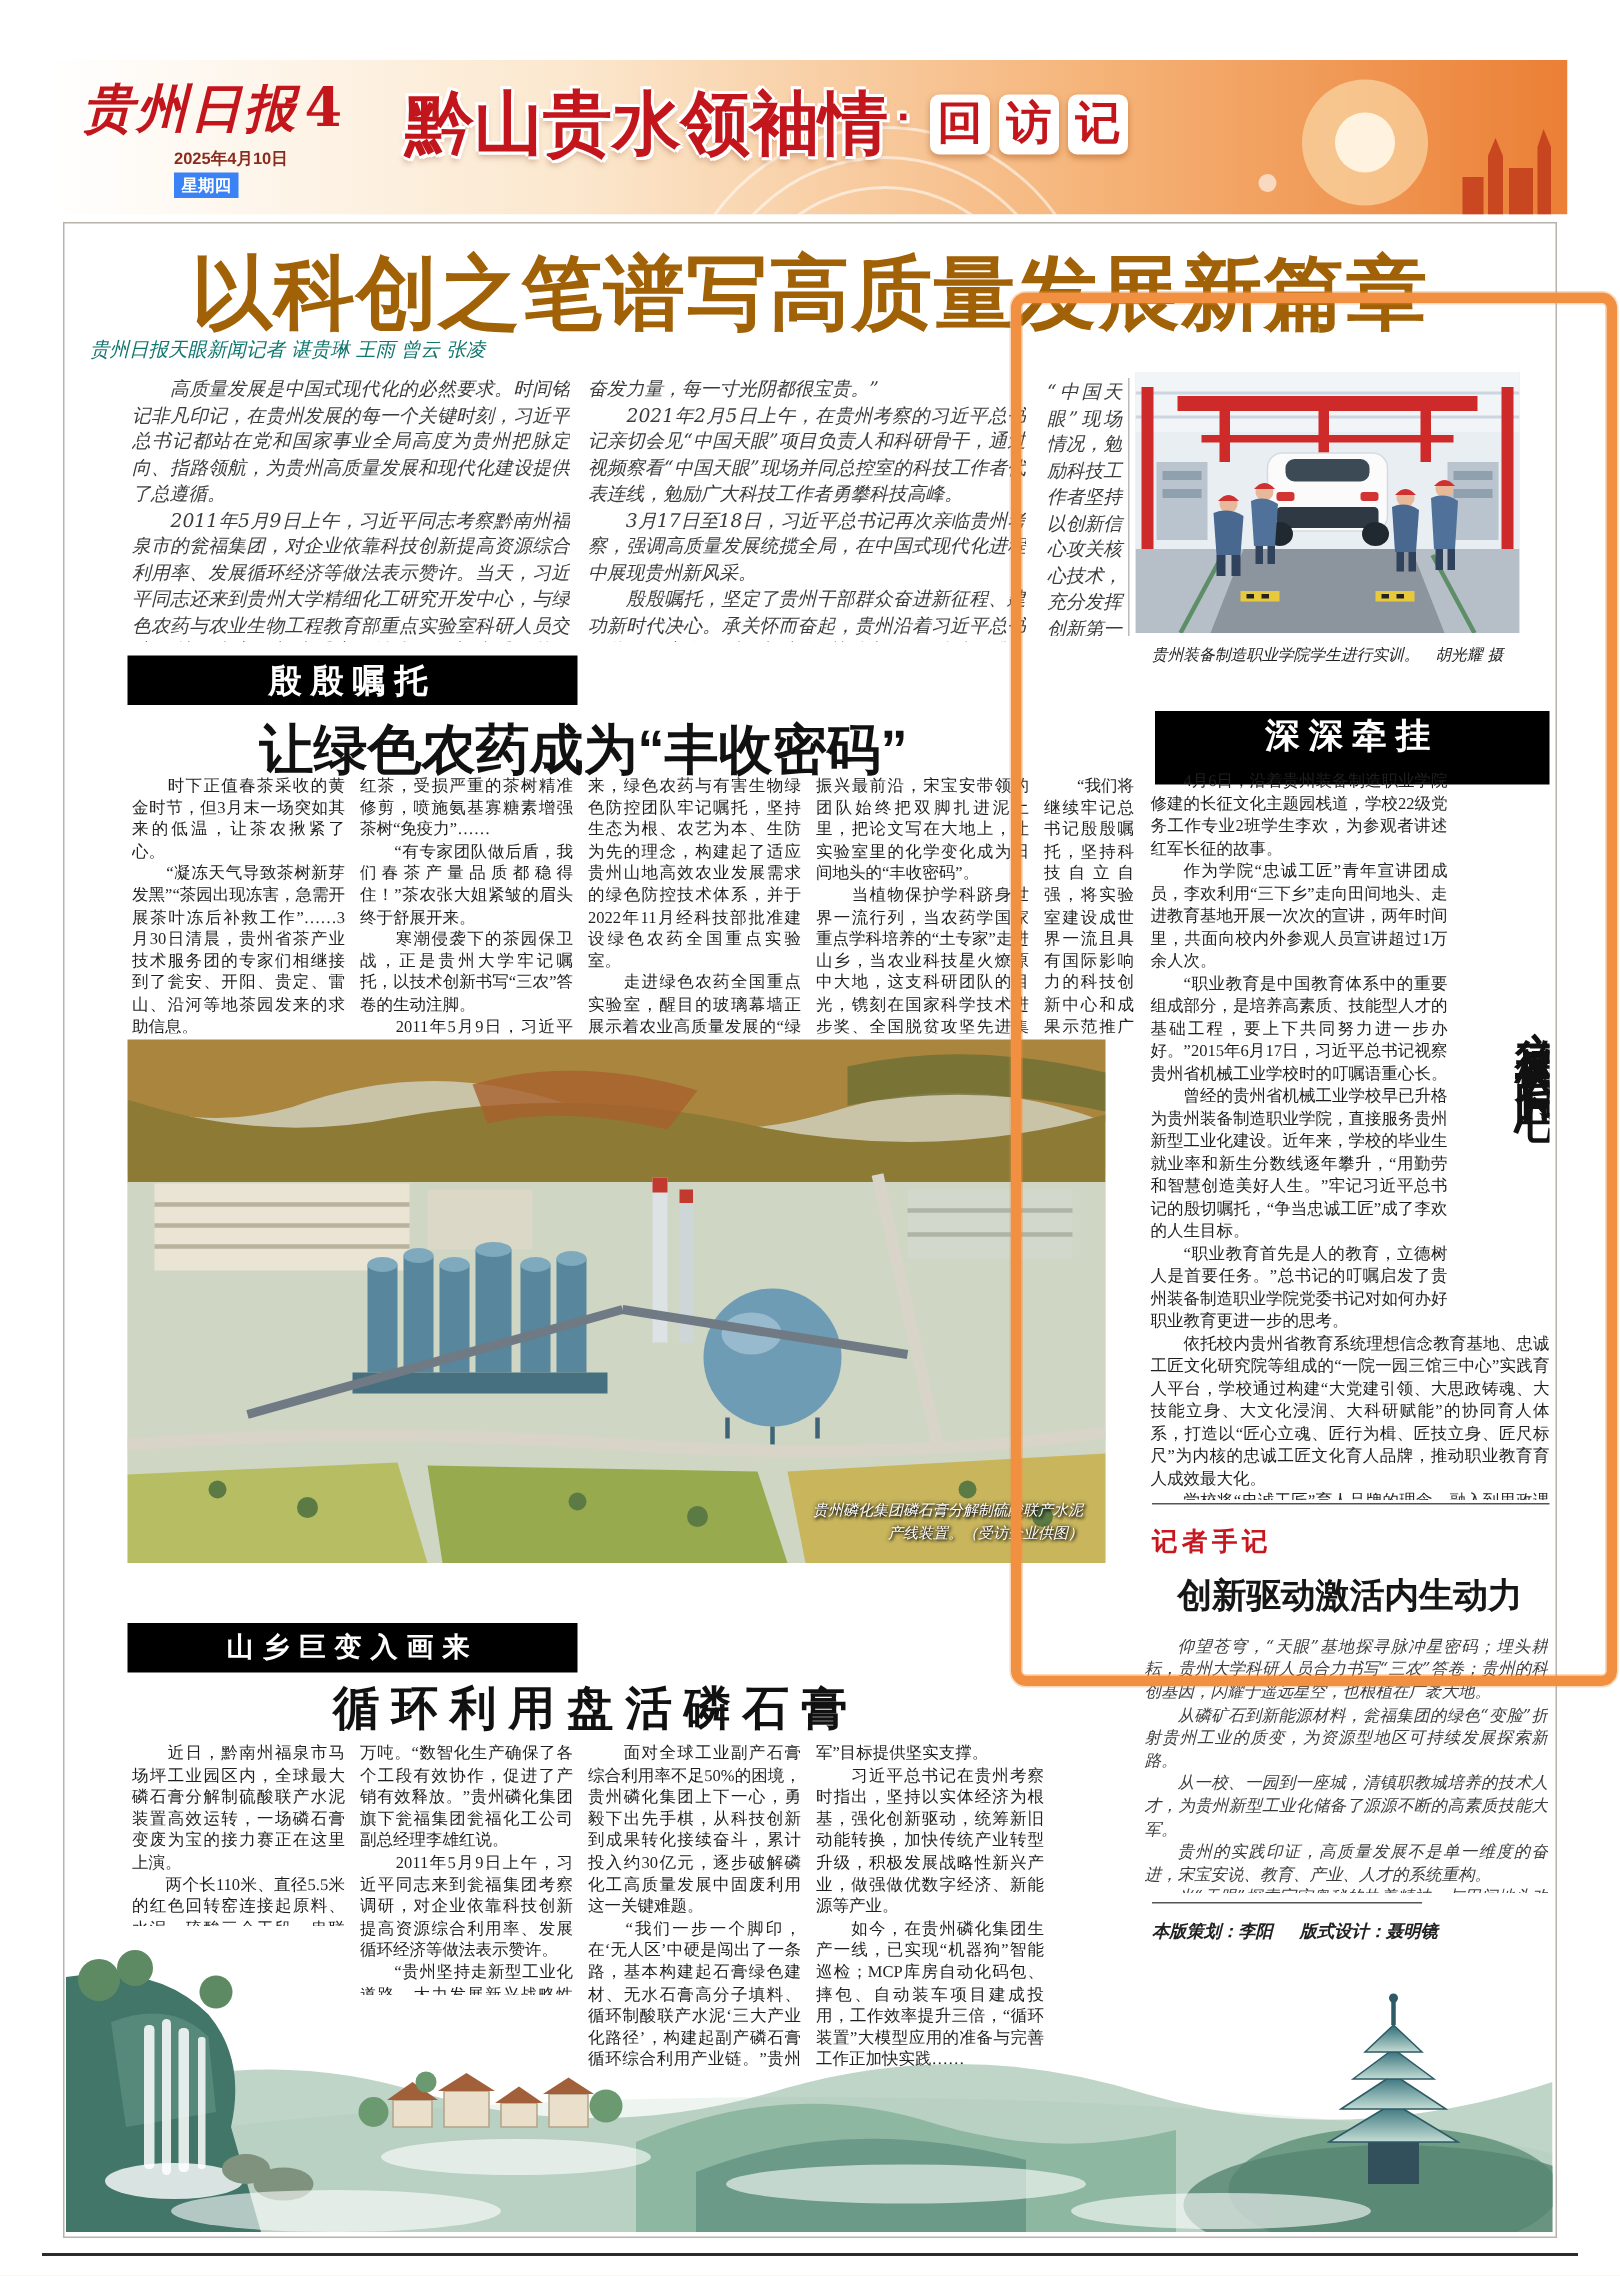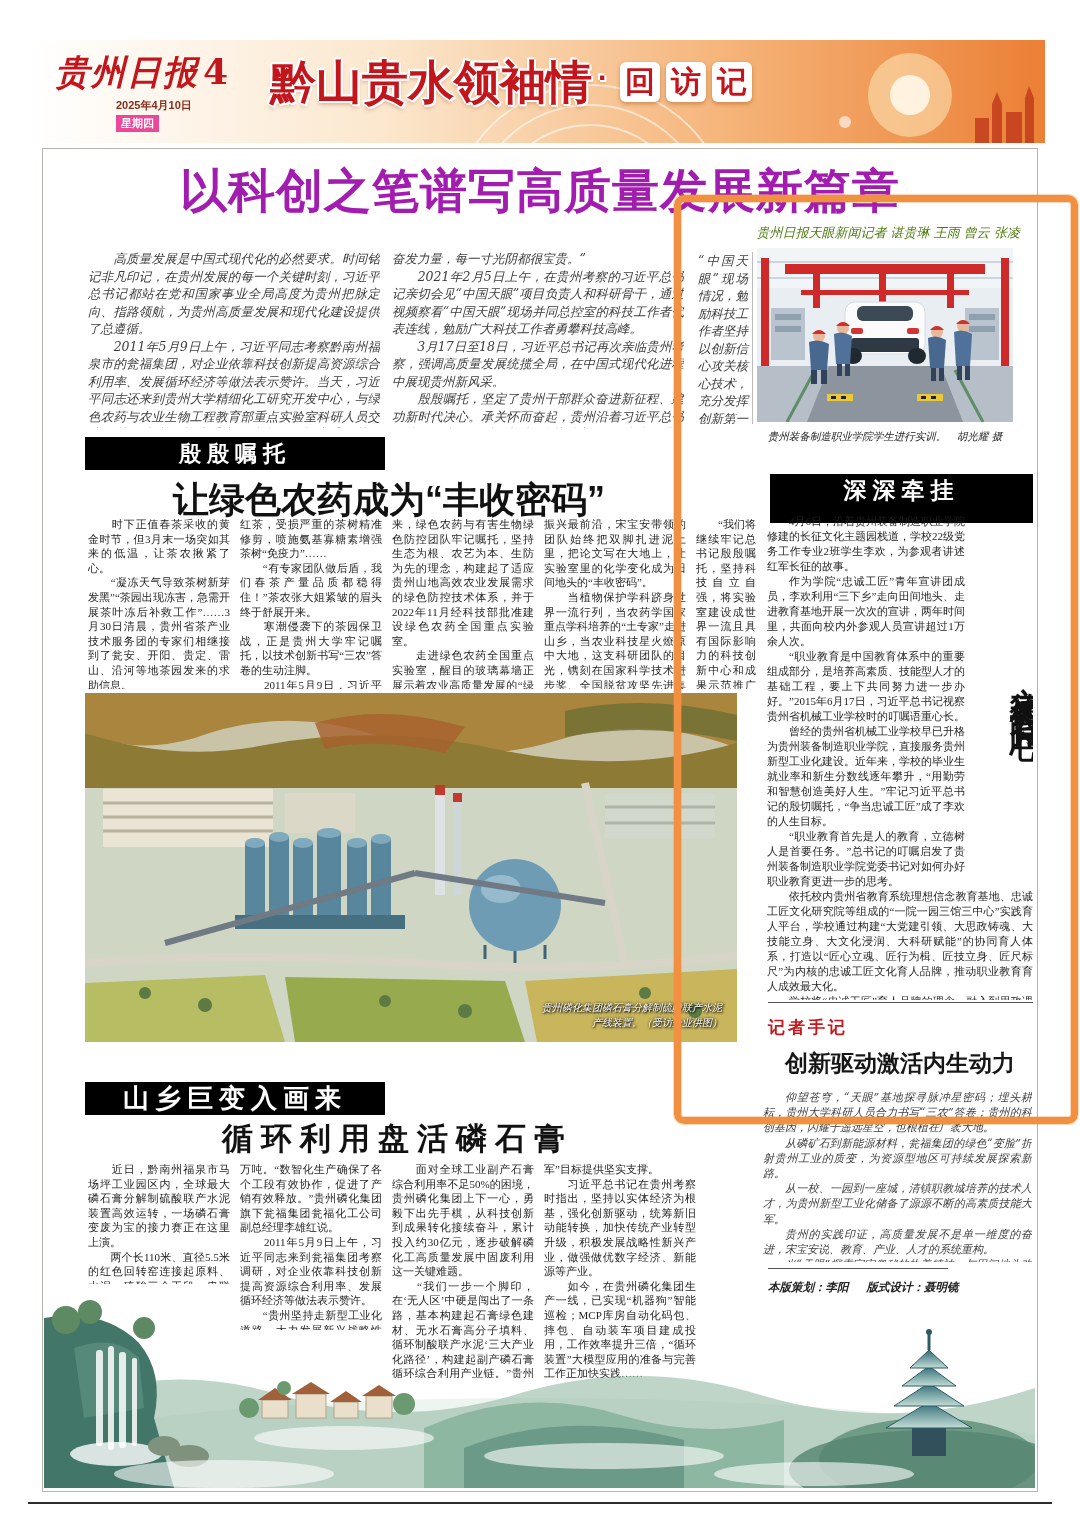--- a/index.html
+++ b/index.html
@@ -7,57 +7,57 @@
         font-family:"Liberation Serif",serif;color:#222;}
   .abs{position:absolute;}
 
   
   #header-art{left:30px;top:40px;width:1015px;height:103px;}
   #masthead{left:55px;top:50px;width:220px;height:56px;color:#c3161c;
             font-family:"DejaVu Serif",serif;font-weight:bold;font-style:italic;
             font-size:34px;letter-spacing:2px;white-space:nowrap;}
   #masthead .pnum{font-style:normal;font-size:36px;margin-left:4px;}
   #date-row{left:78px;top:98px;font-family:Liberation Sans, sans-serif;font-size:11px;color:#8a2c1d;font-weight:bold;margin-left:38px;}
-  #weekday{display:inline-block;background:#ec4899;color:#fff;padding:1px 5px;margin-top:2px;font-size:11px;}
+  #weekday{display:inline-block;background:#3b82f6;color:#fff;padding:1px 5px;margin-top:2px;font-size:11px;}
   #banner-title{left:270px;top:52px;width:620px;white-space:nowrap;
       font-family:"Liberation Sans",sans-serif;font-weight:900;font-size:46px;color:#c3161c;
       text-shadow:-2px 0 #fff,2px 0 #fff,0 -2px #fff,0 2px #fff,2px 2px #fff,-2px -2px #fff,0 3px 4px rgba(120,40,0,.35);}
   #banner-dot{font-size:30px;vertical-align:10px;margin:0 6px;}
   .sub-tile{display:inline-block;width:40px;height:40px;line-height:40px;text-align:center;
       background:#fff;color:#c3161c;font-size:30px;font-weight:900;border-radius:6px;
       box-shadow:0 2px 4px rgba(150,60,0,.4);margin-left:6px;vertical-align:6px;text-shadow:none;}
 
   
   #frame{left:42px;top:148px;width:994px;height:1342px;border:1.5px solid #b7b3ab;background:#fff;}
   #bottom-rule{left:28px;top:1502px;width:1024px;height:2px;background:#2c2c2c;}
 
   
   #main-headline{left:60px;top:160px;width:960px;text-align:center;
-      font-family:"Liberation Sans",sans-serif;font-weight:900;font-size:47px;color:#a21caf;letter-spacing:1px;}
-  #byline{left:60px;top:224px;width:960px;text-align:right;font-size:13px;color:#4d7c0f;
+      font-family:"Liberation Sans",sans-serif;font-weight:900;font-size:54px;color:#a16207;letter-spacing:1px;}
+  #byline{left:60px;top:224px;width:960px;text-align:left;font-size:13px;color:#0f766e;
       font-family:"DejaVu Serif",serif;font-style:italic;}
 
   
   .kai{font-family:"DejaVu Serif",serif;font-style:italic;font-size:12.5px;line-height:17.5px;
        text-align:justify;color:#3c3c3c;overflow:hidden;white-space:pre-line;}
   #intro-c1{left:88px;top:250px;width:292px;height:178px;}
   #intro-c2{left:392px;top:250px;width:292px;height:178px;}
   #intro-c3{left:698px;top:252px;width:50px;height:172px;border-right:1px solid #bbb;padding-right:4px;}
 
   
   #photo-training{left:757px;top:248px;width:256px;height:174px;background:#dfe5ea;}
   #photo-training-caption{left:745px;top:430px;width:280px;text-align:center;font-size:10.5px;color:#222;
       font-family:"DejaVu Serif",serif;font-style:italic;}
 
   
   .red-banner{background:#000000;color:#fff;font-family:"Liberation Sans",sans-serif;
       font-weight:700;text-align:center;letter-spacing:6px;}
   #banner-yinyin{left:85px;top:437px;width:300px;height:33px;line-height:33px;font-size:22px;}
   #banner-shenshen{left:770px;top:474px;width:263px;height:49px;line-height:33px;font-size:23px;}
-  #banner-shanxiang{left:85px;top:1082px;width:300px;height:33px;line-height:33px;font-size:26px;}
+  #banner-shanxiang{left:85px;top:1082px;width:300px;height:33px;line-height:33px;font-size:18px;}
 
   #headline-yinyin{left:85px;top:476px;width:608px;text-align:center;
       font-family:"Liberation Sans",sans-serif;font-weight:900;font-size:36px;color:#111;}
   #headline-shanxiang{left:85px;top:1118px;width:625px;text-align:center;letter-spacing:8px;
       font-family:"Liberation Sans",sans-serif;font-weight:900;font-size:31px;color:#111;}
 
   
   .bodycol{font-size:11px;line-height:14.6px;text-align:justify;color:#1f1f1f;
       overflow:hidden;white-space:pre-line;}
   #yy-c1{left:88px;top:517px;width:142px;height:172px;}

